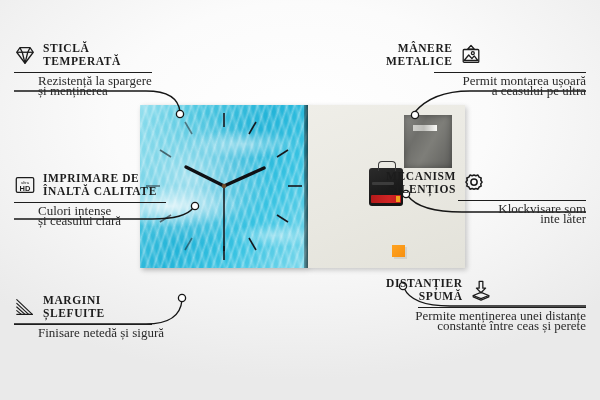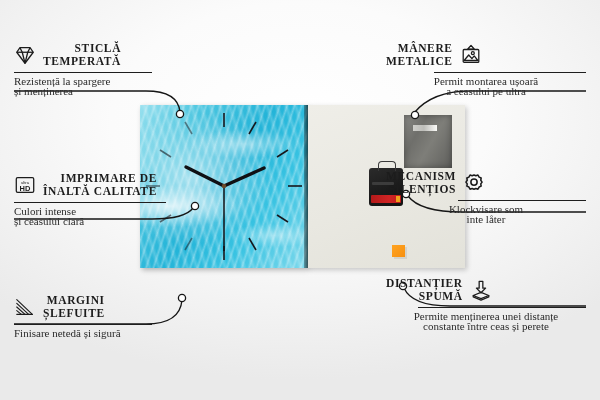--- a/index.html
+++ b/index.html
@@ -115,36 +115,36 @@
   }
   .feature.right .head { justify-content: flex-start; }
   .feature .title {
     font-family: "Liberation Serif", serif;
     font-weight: bold;
     font-size: 11.5px;
     line-height: 13px;
     letter-spacing: 0.6px;
     color: #1c1c1c;
     text-transform: uppercase;
-    text-align: right;
   }
   .feature.right .title { text-align: right; }
   .feature .rule {
     height: 1px;
     background: #1e1e1e;
     margin-top: 4px;
     margin-bottom: 3px;
   }
   .feature .desc {
     font-family: "Liberation Serif", serif;
-    font-size: 11px;
+    font-size: 13px;
     line-height: 10.4px;
     color: #2a2a2a;
-  }
-  .feature.right .desc { text-align: center; }
+    margin-left: 24px;
+  }
+  .feature.right .desc { text-align: right; }
 
   .icon { width: 22px; height: 22px; flex: 0 0 22px; display:block; }
 
   
   #f-glass   { left: 14px;  top: 42px; }
   #f-print   { left: 14px;  top: 172px; }
   #f-edges   { left: 14px;  top: 294px; }
   #f-handles { left: 386px; top: 42px; }
   #f-mech    { left: 386px; top: 170px; }
   #f-spacer  { left: 386px; top: 277px; }

